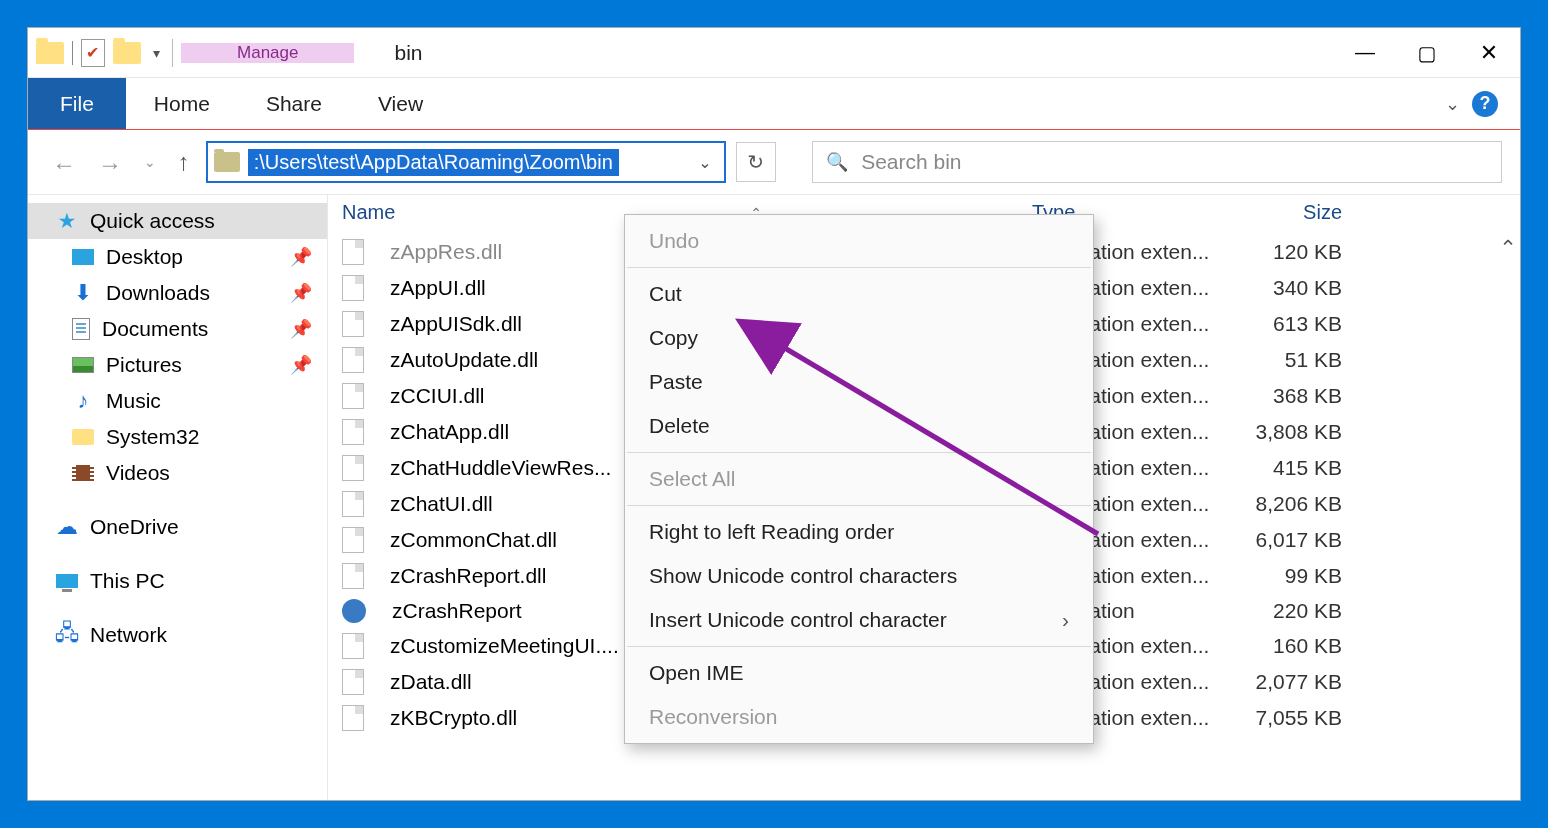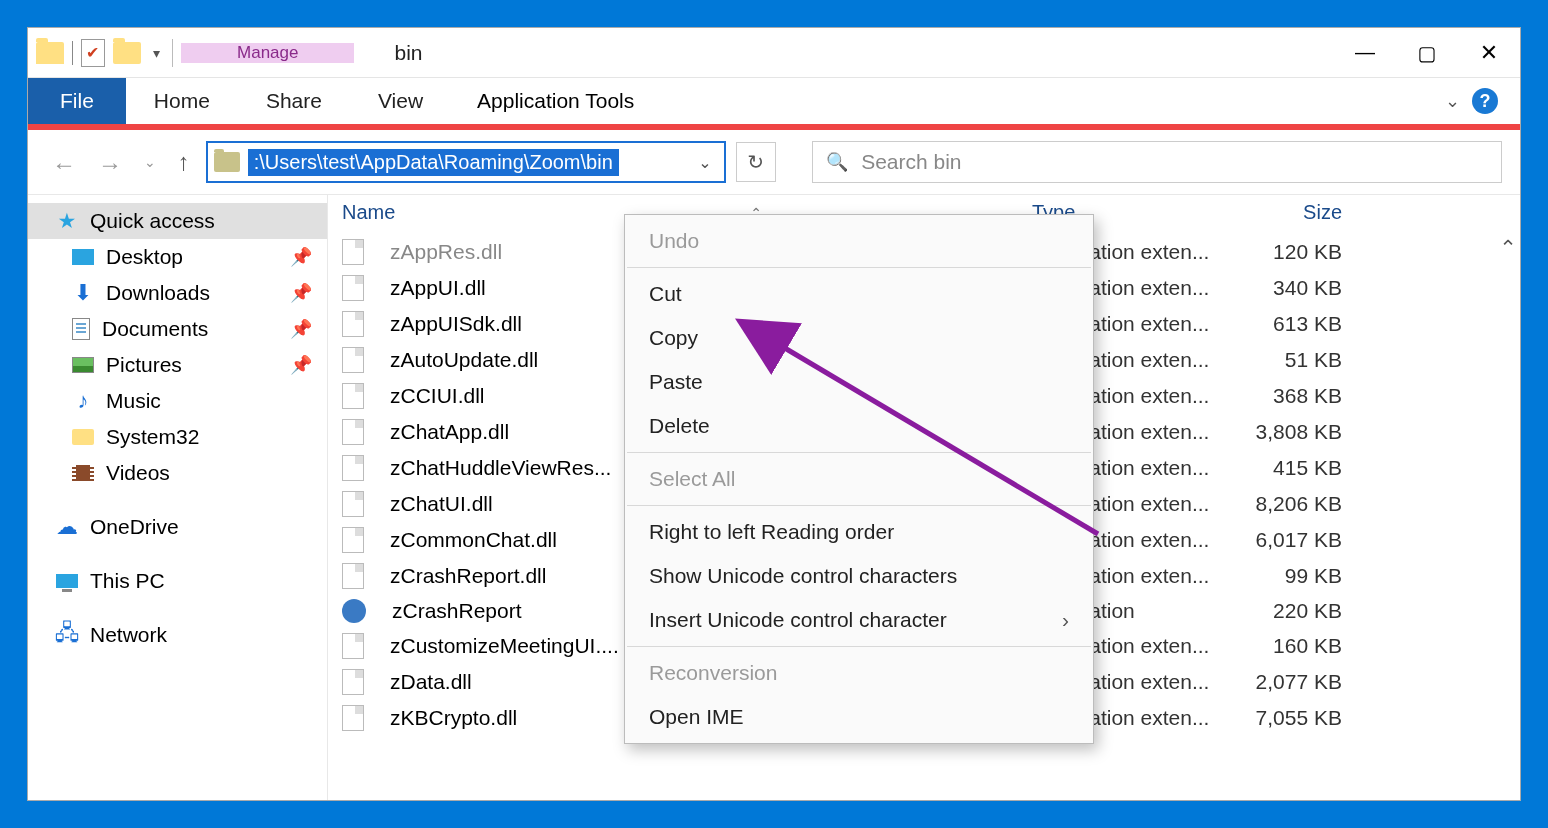--- a/index.html
+++ b/index.html
@@ -43,21 +43,21 @@
   }
   .win-title { padding-left:40px; color:#222; display:flex; align-items:center; }
   .win-controls { margin-left:auto; display:flex; }
   .win-btn { width:62px; display:flex; align-items:center; justify-content:center; font-size:20px; }
   .win-btn.close { font-size:22px; }
   
   .ribbon {
     height: 52px;
     display:flex;
     align-items:stretch;
-    border-bottom:6px solid #ef4444;
+    border-bottom:1px solid #ef4444;
   }
   .file-tab { background:#1a5faa; color:#fff; padding:0 32px; display:flex; align-items:center; }
   .rtab { padding:0 28px; display:flex; align-items:center; color:#222; }
   .app-tools { padding:0 26px; display:flex; align-items:center; }
   .ribbon-right { margin-left:auto; display:flex; align-items:center; gap:12px; padding-right:22px;}
   .chev-down { color:#555; font-size:18px;}
   .help-icon { width:26px; height:26px; border-radius:50%; background:#1979d4; color:#fff; display:flex; align-items:center; justify-content:center; font-size:18px; font-weight:bold;}
   
   .addr-row {
     height:64px; display:flex; align-items:center; padding:0 18px; gap:10px;
@@ -160,21 +160,20 @@
       <div class="win-btn">▢</div>
       <div class="win-btn close">✕</div>
     </div>
   </div>
 
   <div class="ribbon">
     <div class="file-tab">File</div>
     <div class="rtab">Home</div>
     <div class="rtab">Share</div>
     <div class="rtab">View</div>
-    <div class="app-tools">Application Tools</div>
     <div class="ribbon-right">
       <span class="chev-down">⌄</span>
       <span class="help-icon">?</span>
     </div>
   </div>
 
   <div class="addr-row">
     <span class="nav-btn">←</span>
     <span class="nav-btn">→</span>
     <span class="nav-btn" style="font-size:14px;">⌄</span>
@@ -398,22 +397,22 @@
     <div class="ctx-sep"></div>
     <div class="ctx-item disabled">Select All</div>
     <div class="ctx-sep"></div>
     <div class="ctx-item">Right to left Reading order</div>
     <div class="ctx-item">Show Unicode control characters</div>
     <div class="ctx-item sub">
       <span>Insert Unicode control character</span>
       <span class="sub-arrow">›</span>
     </div>
     <div class="ctx-sep"></div>
+    <div class="ctx-item">Open IME</div>
     <div class="ctx-item disabled">Reconversion</div>
-    <div class="ctx-item">Open IME</div>
   </div>
 
   <svg class="arrow-svg" viewBox="0 0 470 250">
     <defs>
       <marker id="ah" markerWidth="12" markerHeight="12" refX="2" refY="6" orient="auto">
         <path d="M0,0 L12,6 L0,12 Z" fill="#8a1c9e"></path>
       </marker>
     </defs>
     <line x1="450" y1="220" x2="130" y2="30" stroke="#8a1c9e" stroke-width="5" marker-end="url(#ah)"></line>
   </svg>

